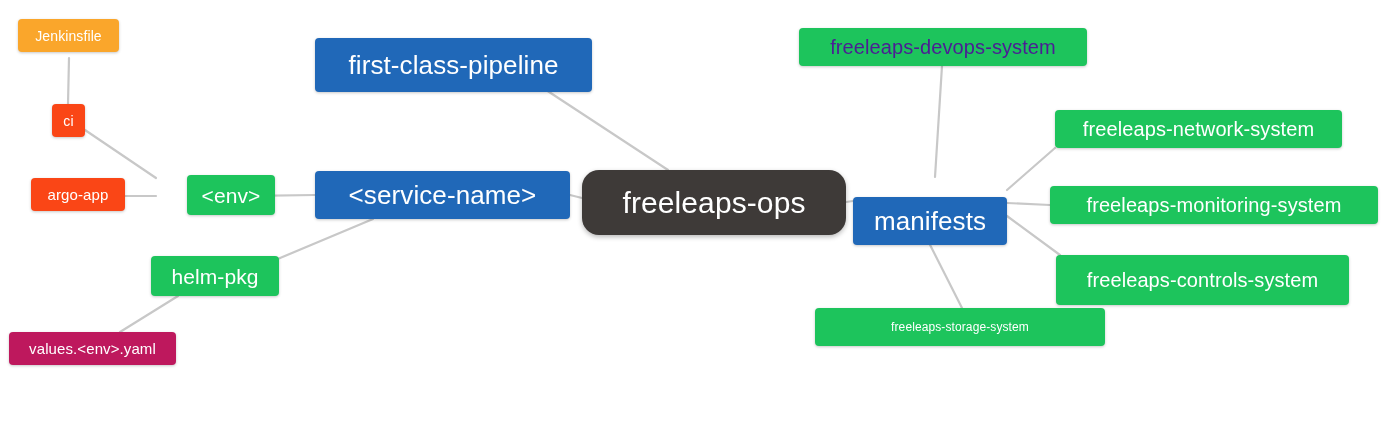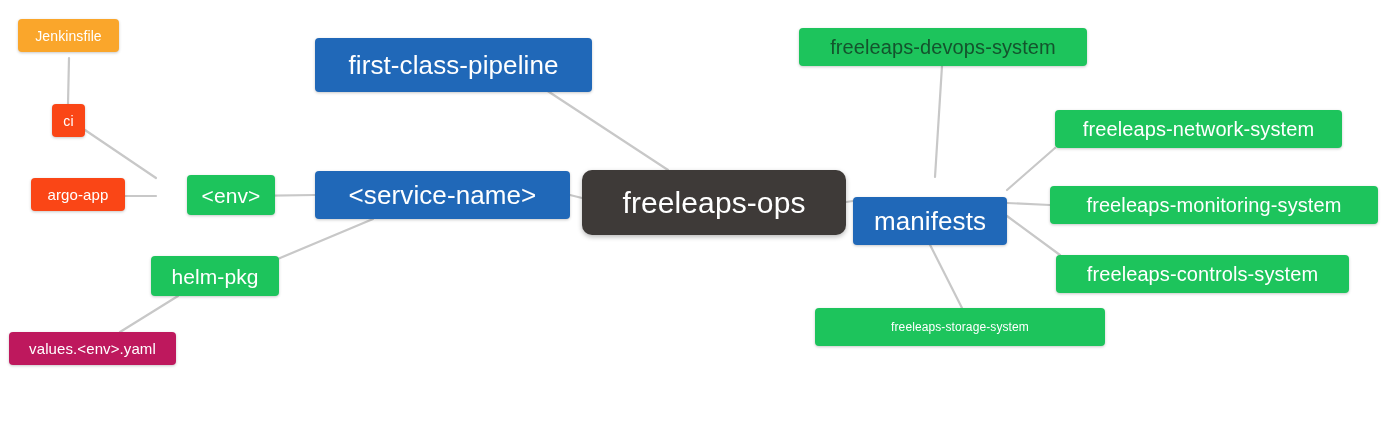--- a/index.html
+++ b/index.html
@@ -39,21 +39,21 @@
     align-items: center;
     justify-content: center;
     color: #ffffff;
     border-radius: 4px;
     white-space: nowrap;
     box-shadow: 0 1px 3px rgba(0,0,0,0.22);
     letter-spacing: 0.1px;
     line-height: 1;
   }
   .node.root {
-    border-radius: 10px;
+    border-radius: 17px;
     box-shadow: 0 2px 5px rgba(0,0,0,0.28);
   }
 </style>
 </head>
 <body>
 
 <div id="mindmap">
 
   <svg id="edge-layer" viewBox="0 0 1390 421" xmlns="http://www.w3.org/2000/svg">
       <path class="edge" d="M 69 58 L 68 104" stroke="#c8c8c8"></path>
@@ -76,20 +76,20 @@
       <div class="node" style="left: 18px; top: 19px; width: 101px; height: 33px; background: rgb(250, 166, 43); font-size: 14px; color: rgb(255, 255, 255);">Jenkinsfile</div>
       <div class="node" style="left: 52px; top: 104px; width: 33px; height: 33px; background: rgb(250, 70, 22); font-size: 14px; color: rgb(255, 255, 255);">ci</div>
       <div class="node" style="left: 31px; top: 178px; width: 94px; height: 33px; background: rgb(250, 70, 22); font-size: 15px; color: rgb(255, 255, 255);">argo-app</div>
       <div class="node" style="left: 156px; top: 175px; width: 88px; height: 40px; background: rgb(29, 196, 92); font-size: 21px; color: rgb(255, 255, 255); margin-left: 31px;">&lt;env&gt;</div>
       <div class="node" style="left: 151px; top: 256px; width: 128px; height: 40px; background: rgb(29, 196, 92); font-size: 21px; color: rgb(255, 255, 255);">helm-pkg</div>
       <div class="node" style="left: 9px; top: 332px; width: 167px; height: 33px; background: #be185d; font-size: 15px; color: rgb(255, 255, 255);">values.&lt;env&gt;.yaml</div>
       <div class="node" style="left: 315px; top: 38px; width: 277px; height: 54px; background: rgb(32, 104, 184); font-size: 26px; color: rgb(255, 255, 255);">first-class-pipeline</div>
       <div class="node" style="left: 315px; top: 171px; width: 255px; height: 48px; background: rgb(32, 104, 184); font-size: 26px; color: rgb(255, 255, 255);">&lt;service-name&gt;</div>
       <div class="node root" style="left: 582px; top: 170px; width: 264px; height: 65px; background: rgb(62, 58, 56); font-size: 30px; color: rgb(255, 255, 255);">freeleaps-ops</div>
       <div class="node" style="left: 853px; top: 177px; width: 154px; height: 48px; background: rgb(32, 104, 184); font-size: 26px; color: rgb(255, 255, 255); margin-top: 20px;">manifests</div>
-      <div class="node" style="left: 799px; top: 28px; width: 288px; height: 38px; background: rgb(29, 196, 92); font-size: 20px; color: #14532d;">freeleaps-devops-system</div>
+      <div class="node" style="left: 799px; top: 28px; width: 288px; height: 38px; background: rgb(29, 196, 92); font-size: 20px; color: #4c1d95;">freeleaps-devops-system</div>
       <div class="node" style="left: 1055px; top: 110px; width: 287px; height: 38px; background: rgb(29, 196, 92); font-size: 20px; color: rgb(255, 255, 255);">freeleaps-network-system</div>
       <div class="node" style="left: 1050px; top: 186px; width: 328px; height: 38px; background: rgb(29, 196, 92); font-size: 20px; color: rgb(255, 255, 255);">freeleaps-monitoring-system</div>
-      <div class="node" style="left: 1056px; top: 255px; width: 293px; height: 38px; background: rgb(29, 196, 92); font-size: 20px; color: rgb(255, 255, 255);">freeleaps-controls-system</div>
+      <div class="node" style="left: 1056px; top: 255px; width: 293px; height: 50px; background: rgb(29, 196, 92); font-size: 20px; color: rgb(255, 255, 255);">freeleaps-controls-system</div>
       <div class="node" style="left: 815px; top: 308px; width: 290px; height: 38px; background: rgb(29, 196, 92); font-size: 12px; color: rgb(255, 255, 255);">freeleaps-storage-system</div>
     </div>
 
 </div>
 
 </body></html>

